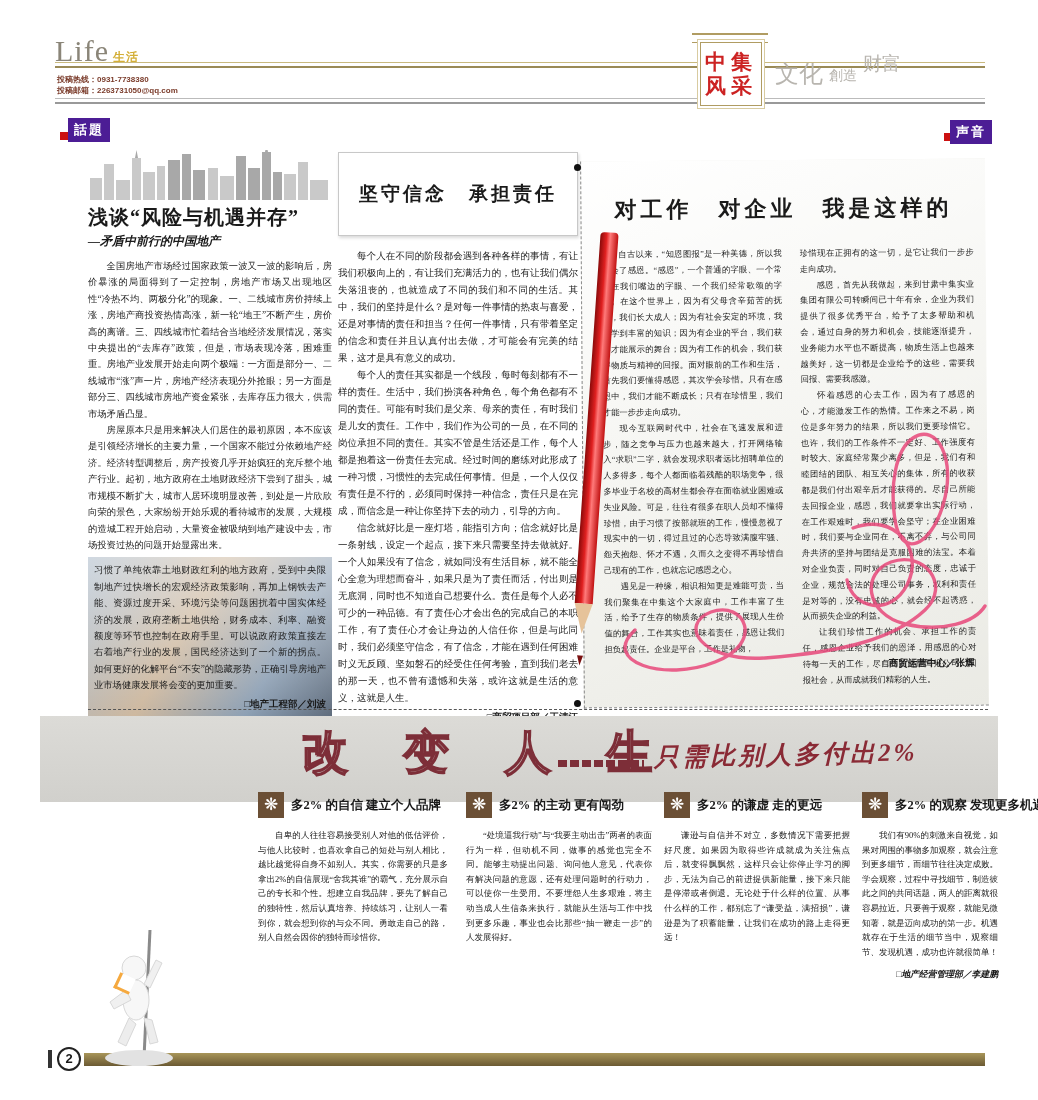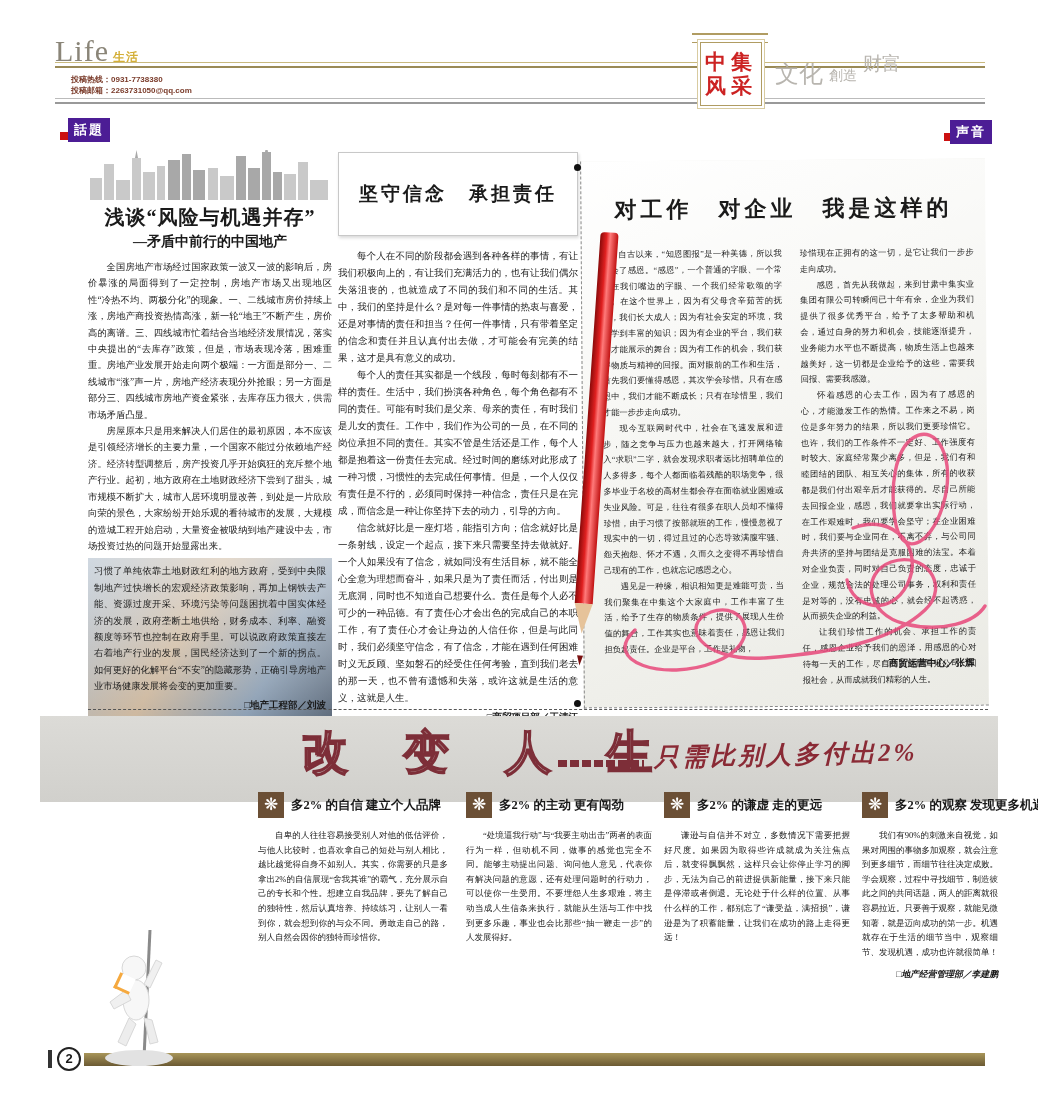--- a/index.html
+++ b/index.html
@@ -4,43 +4,43 @@
 <style>
   html,body{margin:0;padding:0;background:#e8e8e8;}
   #page{position:relative;width:1038px;height:1100px;margin:0 auto;background:#ffffff;
         font-family:"Liberation Serif","DejaVu Serif",serif;color:#1a1a1a;overflow:hidden;}
   
   .masthead{position:absolute;left:55px;top:34px;font-size:30px;color:#8a8578;letter-spacing:1px;}
   .masthead-sub{font-size:12px;color:#d4af37;font-weight:bold;margin-left:4px;}
   .rule1{position:absolute;left:55px;top:62px;width:930px;height:3px;
          border-top:1px solid #c9b97e;border-bottom:2px solid #9a8a56;}
   .contact{position:absolute;left:57px;top:74px;font-size:8px;line-height:11px;color:#7a3b2a;
-           font-family:"Liberation Sans",sans-serif;font-weight:bold;margin-left:14px;}
+           font-family:"Liberation Sans",sans-serif;font-weight:bold;}
   .rule2{position:absolute;left:55px;top:98px;width:930px;height:3px;
          border-top:1px solid #bbb;border-bottom:2px solid #999;}
   .logo{position:absolute;left:700px;top:42px;width:60px;height:62px;background:#fff;
         border:1px solid #b09c62;box-shadow:0 0 0 2px #fff,0 0 0 3px #d8cba0;
         display:flex;flex-direction:column;align-items:center;justify-content:center;z-index:5;}
   .logo div{font-size:21px;line-height:24px;font-weight:bold;color:#cc2222;letter-spacing:5px;}
   .logo-roof{position:absolute;left:692px;top:33px;width:76px;height:7px;z-index:5;
              border-top:2px solid #b09c62;border-bottom:1px solid #b09c62;}
   .slogan{position:absolute;left:775px;top:58px;color:#b8b5af;z-index:5;text-align:center;}
   .slogan .s1{font-size:24px;}
   .slogan .s2{font-size:14px;position:relative;top:-2px;margin-left:6px;}
   .slogan .s3{font-size:19px;position:relative;top:-12px;margin-left:6px;}
   .tagbox{position:absolute;background:#4c1d95;color:#fff;font-weight:bold;font-size:13px;
           padding:3px 6px;letter-spacing:2px;z-index:4;}
   .tagbox-left{left:68px;top:118px;}
   .tagbox-right{left:950px;top:120px;}
   .redsq{position:absolute;width:8px;height:8px;background:#cc1111;z-index:3;}
   
   .col-left{position:absolute;left:88px;top:150px;width:244px;height:562px;}
   .skyline{width:244px;height:50px;display:block;}
-  .lt-title{font-size:20px;font-weight:bold;text-align:center;letter-spacing:1px;margin:4px 0 2px;}
-  .lt-sub{font-size:14px;font-weight:bold;text-align:center;margin-bottom:8px;}
+  .lt-title{font-size:20px;font-weight:bold;text-align:left;letter-spacing:1px;margin:4px 0 2px;}
+  .lt-sub{font-size:12px;font-weight:bold;text-align:left;margin-bottom:8px;font-style:italic;}
   .body-p{font-size:9.3px;line-height:16.4px;text-align:justify;margin:0;text-indent:2em;}
   .photo-block{margin-top:4px;padding:5px 6px 20px;min-height:140px;
      background:linear-gradient(rgba(255,255,255,.58),rgba(255,255,255,.18)),
                 linear-gradient(120deg,#8fa3b8,#c0a585 40%,#6e86a0 72%,#2e3e52);}
   .photo-block p{text-indent:0;}
   .byline{font-size:9.5px;font-weight:bold;text-align:right;margin-top:4px;}
   .col-mid{position:absolute;left:338px;top:152px;width:240px;height:560px;}
   .mid-titlebox{border:1px solid #c8c8c8;box-shadow:1px 2px 3px rgba(0,0,0,.15);
      text-align:center;font-size:19px;font-weight:bold;letter-spacing:3px;padding:28px 4px;margin-bottom:12px;}
   .col-mid .body-p{font-size:9.5px;line-height:17px;}

